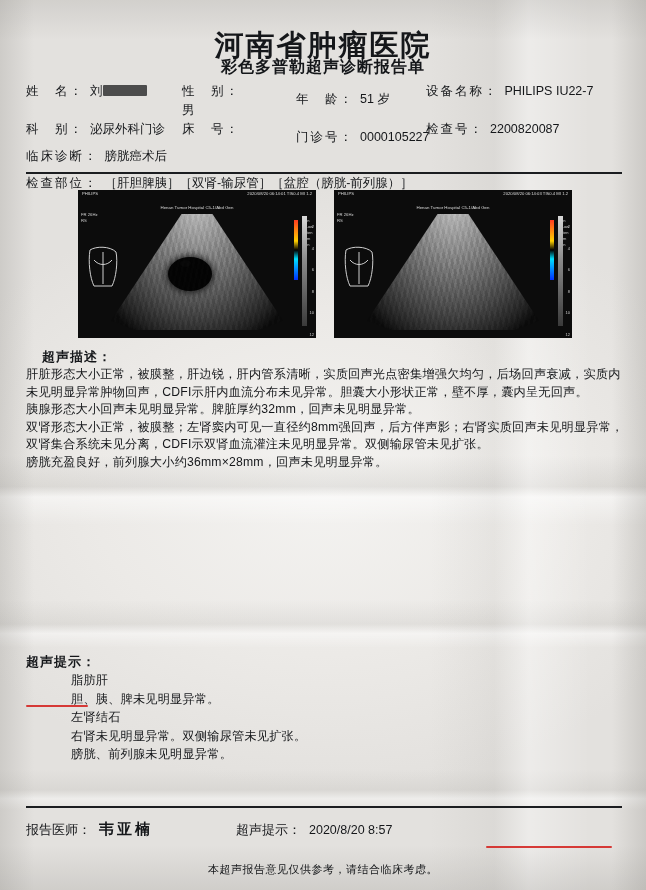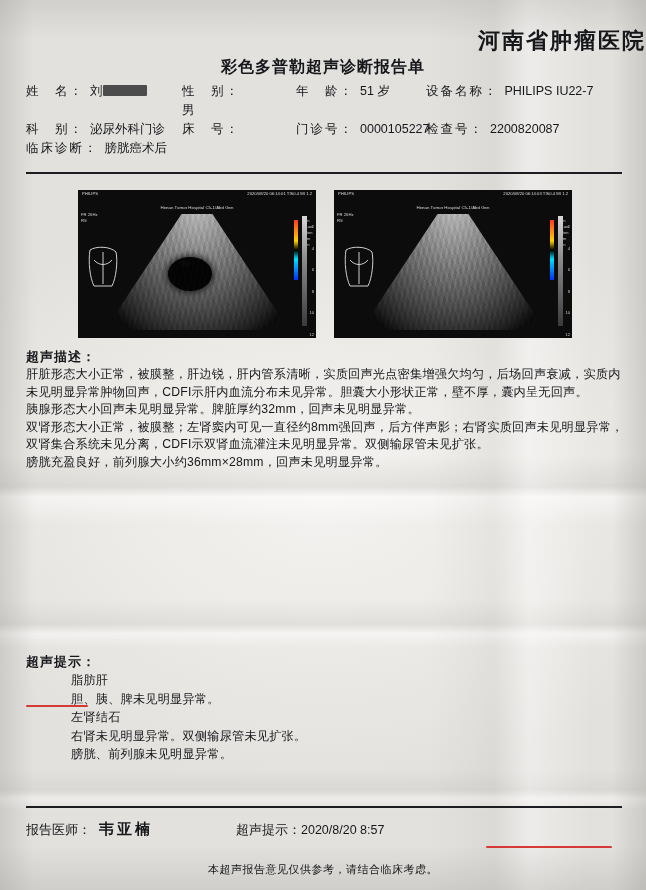--- a/index.html
+++ b/index.html
@@ -22,40 +22,40 @@
   .c3{left:0;top:770px;width:646px;height:40px;background:linear-gradient(180deg,rgba(0,0,0,0) 0%,rgba(120,118,112,.09) 50%,rgba(255,255,255,.4) 72%,rgba(0,0,0,0) 100%);}
   .c4{left:430px;top:0;width:160px;height:890px;background:linear-gradient(90deg,rgba(0,0,0,0) 0%,rgba(120,118,112,.07) 40%,rgba(255,255,255,.35) 62%,rgba(0,0,0,0) 100%);}
   .c5{left:0;top:0;width:646px;height:40px;background:linear-gradient(180deg,rgba(150,148,143,.22) 0%,rgba(0,0,0,0) 100%);}
   .c6{left:0;top:845px;width:646px;height:45px;background:linear-gradient(0deg,rgba(150,148,143,.25) 0%,rgba(0,0,0,0) 100%);}
   .c7{left:0;top:0;width:34px;height:890px;background:linear-gradient(90deg,rgba(150,148,143,.28) 0%,rgba(0,0,0,0) 100%);}
   .c8{left:612px;top:0;width:34px;height:890px;background:linear-gradient(270deg,rgba(150,148,143,.30) 0%,rgba(0,0,0,0) 100%);}
 
   .doc{position:absolute;left:0;top:0;width:646px;height:890px;color:#15171a;}
 
   .title{
-    position:absolute;left:0;right:0;top:26px;text-align:right;
+    position:absolute;left:0;right:0;top:26px;text-align:center;
     font-family:Liberation Serif, serif;
-    font-size:22px;font-weight:bold;letter-spacing:2px;
+    font-size:29px;font-weight:bold;letter-spacing:2px;
   }
   .subtitle{
     position:absolute;left:0;right:0;top:57px;text-align:center;
     font-family:"Liberation Serif", serif;
     font-size:16px;font-weight:bold;letter-spacing:1px;
   }
 
   .fields{position:absolute;left:26px;top:82px;width:596px;font-size:12.5px;line-height:19px;}
   .frow{display:flex;align-items:flex-start;}
   .fcell{display:flex;align-items:baseline;}
   .lbl{letter-spacing:2px;white-space:nowrap;}
   .val{margin-left:6px;white-space:nowrap;}
   .redact{display:inline-block;width:44px;height:11px;background:#4c4c4c;vertical-align:-1px;border-radius:1px;}
 
   .col1{width:150px;}
   .col2{width:120px;flex-direction:column;}
-  .col3{width:130px;}
+  .col3{width:130px;margin-top:8px;}
   .col4{width:auto;}
 
   .hr{position:absolute;left:26px;width:596px;height:2px;background:#1b1d20;}
   .hr-top{top:172px;}
   .hr-bot{top:806px;}
 
   .images{position:absolute;left:78px;top:190px;width:494px;height:150px;display:flex;justify-content:space-between;}
   .usimg{position:relative;width:238px;height:148px;background:#0c0c0c;overflow:hidden;}
   .us-top{position:absolute;left:0;top:0;right:0;height:9px;color:#dcdcdc;font-size:4.2px;font-family:"Liberation Sans",sans-serif;}
   .us-top span{position:absolute;top:1px;}
@@ -72,34 +72,34 @@
     mix-blend-mode:overlay;}
   .cyst{position:absolute;left:46%;top:52%;width:44px;height:34px;border-radius:50%;background:#0d0d0d;transform:translate(-50%,-50%);box-shadow:0 0 6px 2px rgba(0,0,0,.6);}
   .cyst2{position:absolute;left:40%;top:40%;width:11px;height:7px;border-radius:50%;background:#111;}
   .bodymark{position:absolute;left:8px;top:54px;width:34px;height:46px;}
   .scalebar{position:absolute;right:9px;top:26px;width:5px;height:110px;
     background:linear-gradient(180deg,#d9d9d9,#8a8a8a 40%,#3a3a3a 100%);}
   .scalenums{position:absolute;right:2px;top:26px;color:#d0d0d0;font-size:4px;line-height:21.5px;text-align:right;}
   .colorbar{position:absolute;right:18px;top:30px;width:4px;height:60px;background:linear-gradient(180deg,#ff3b1f,#ffd000 35%,#000 50%,#00e0ff 65%,#0030ff);}
 
   .sec-h{position:absolute;left:26px;font-size:13px;font-weight:bold;letter-spacing:1px;}
-  .sec-desc-h{top:348px;}
+  .sec-desc-h{top:348px;margin-left:16px;}
   .sec-imp-h{top:653px;}
 
   .para{position:absolute;left:26px;width:600px;font-size:12.2px;line-height:17.6px;letter-spacing:.2px;}
   .p-desc{top:366px;}
   .p-imp{top:671px;line-height:18.6px;margin-left:45px;}
 
   .redline{position:absolute;height:2px;background:#d42724;opacity:.9;border-radius:1px;}
   .rl1{left:26px;top:705px;width:62px;}
   .rl2{left:486px;top:846px;width:126px;}
 
   .footrow{position:absolute;left:26px;top:820px;width:600px;font-size:13px;display:flex;align-items:baseline;}
   .sig{font-family:Liberation Mono, monospace;font-size:15px;font-weight:bold;letter-spacing:3px;margin-left:8px;}
-  .datev{font-size:12.5px;}
+  .datev{margin-left:8px;font-size:12.5px;}
   .disclaimer{position:absolute;left:0;right:0;top:862px;text-align:center;font-size:11px;letter-spacing:.5px;}
 </style>
 </head>
 <body>
 
 <div id="sheet">
   <div class="crease c1"></div>
   <div class="crease c2"></div>
   <div class="crease c3"></div>
   <div class="crease c4"></div>
@@ -147,20 +147,26 @@
         </div>
         <div class="fcell col4">
           <span class="lbl">检查号：</span>
           <span class="val">2200820087</span>
         </div>
       </div>
       <div class="frow">
         <div class="fcell">
           <span class="lbl">临床诊断：</span>
           <span class="val">膀胱癌术后</span>
+        </div>
+      </div>
+      <div class="frow" style="margin-top:8px;">
+        <div class="fcell">
+          <span class="lbl">检查部位：</span>
+          <span class="val">［肝胆脾胰］［双肾-输尿管］［盆腔（膀胱-前列腺）］</span>
         </div>
       </div>
     </div>
 
     <div class="hr hr-top"></div>
 
     <div class="images">
 
       <div class="usimg">
         <div class="us-top">

